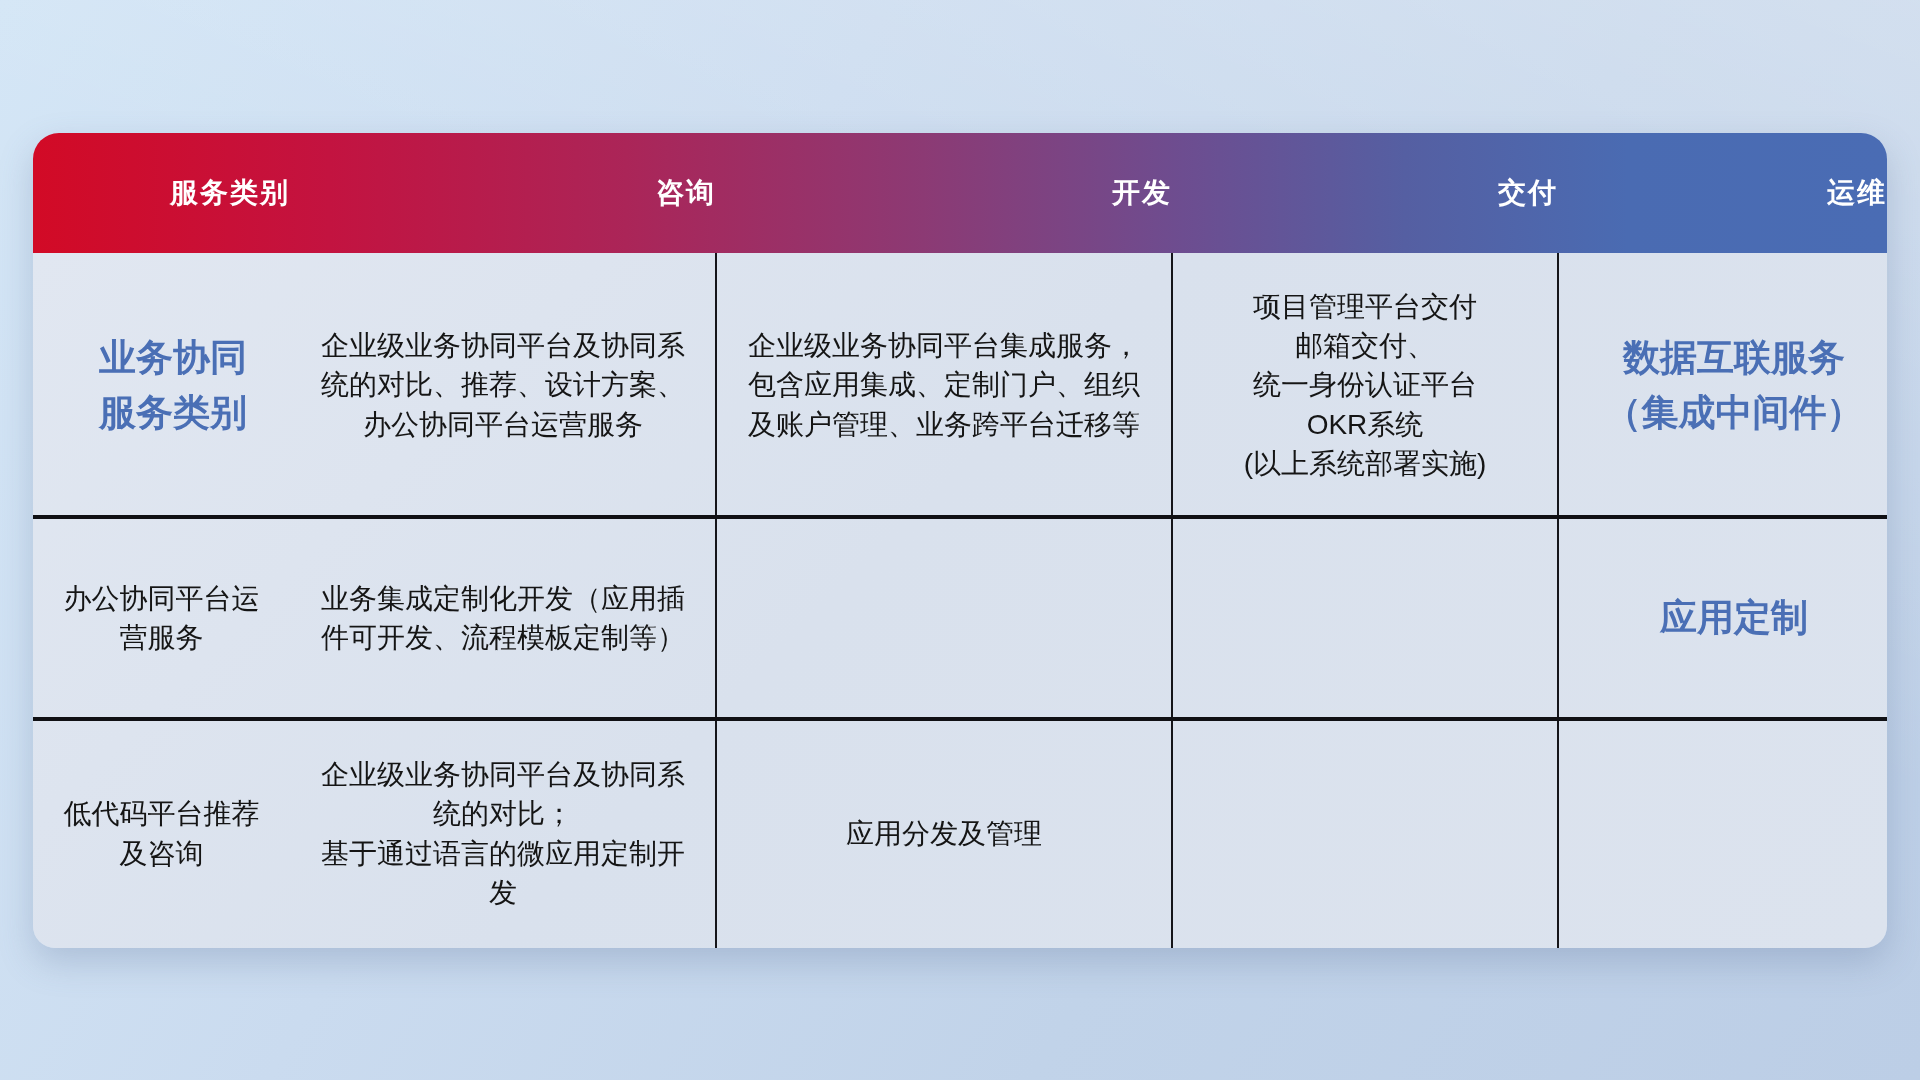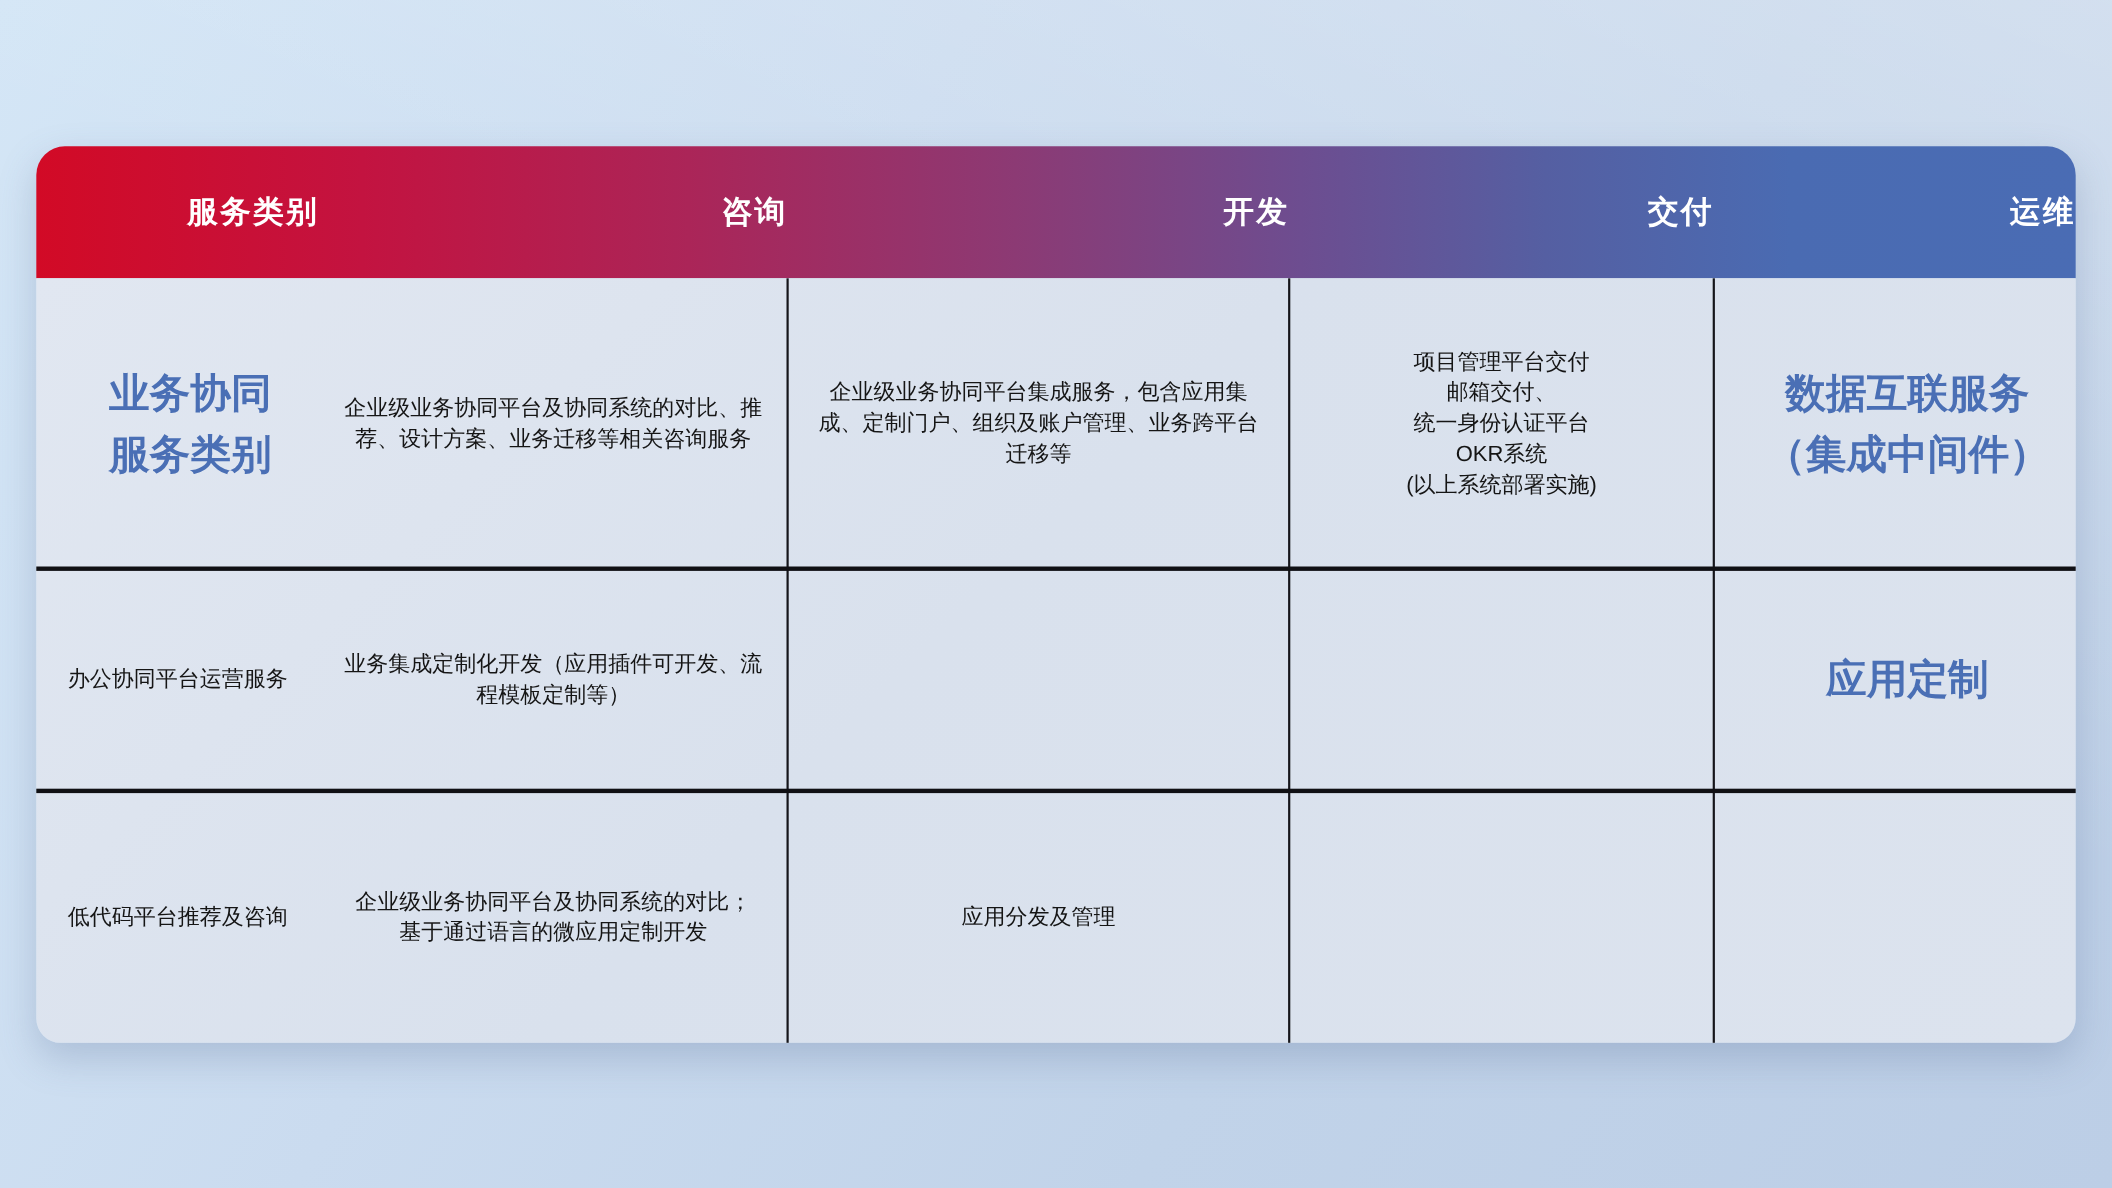--- a/index.html
+++ b/index.html
@@ -48,21 +48,21 @@
     grid-template-rows: 264px 202px 229px;
   }
 
   .cell {
     display: flex;
     flex-direction: column;
     justify-content: center;
     align-items: center;
     text-align: center;
     padding: 0 22px;
-    font-size: 20px;
+    font-size: 28px;
     line-height: 1.4;
     color: #151515;
   }
   .cell.category {
     font-size: 37px;
     font-weight: 700;
     color: #4a6fb5;
     line-height: 1.5;
     padding: 4px 8px;
     margin-left: 23px;
@@ -101,21 +101,21 @@
     <div class="hcell">交付</div>
     <div class="hcell">运维</div>
   </div>
 
   <div class="table-body">
 
     <div class="cell category">
       <div>业务协同</div>
       <div>服务类别</div>
     </div>
-    <div class="cell">企业级业务协同平台及协同系统的对比、推荐、设计方案、业务迁移等相关咨询服务</div>
+    <div class="cell">企业级业务协同平台及协同系统的对比、推荐、设计方案、办公协同平台运营服务</div>
     <div class="cell">企业级业务协同平台集成服务，包含应用集成、定制门户、组织及账户管理、业务跨平台迁移等</div>
     <div class="cell">
       <div>项目管理平台交付</div>
       <div>邮箱交付、</div>
       <div>统一身份认证平台</div>
       <div>OKR系统</div>
       <div>(以上系统部署实施)</div>
     </div>
     <div class="cell category">
       <div>数据互联服务</div>

